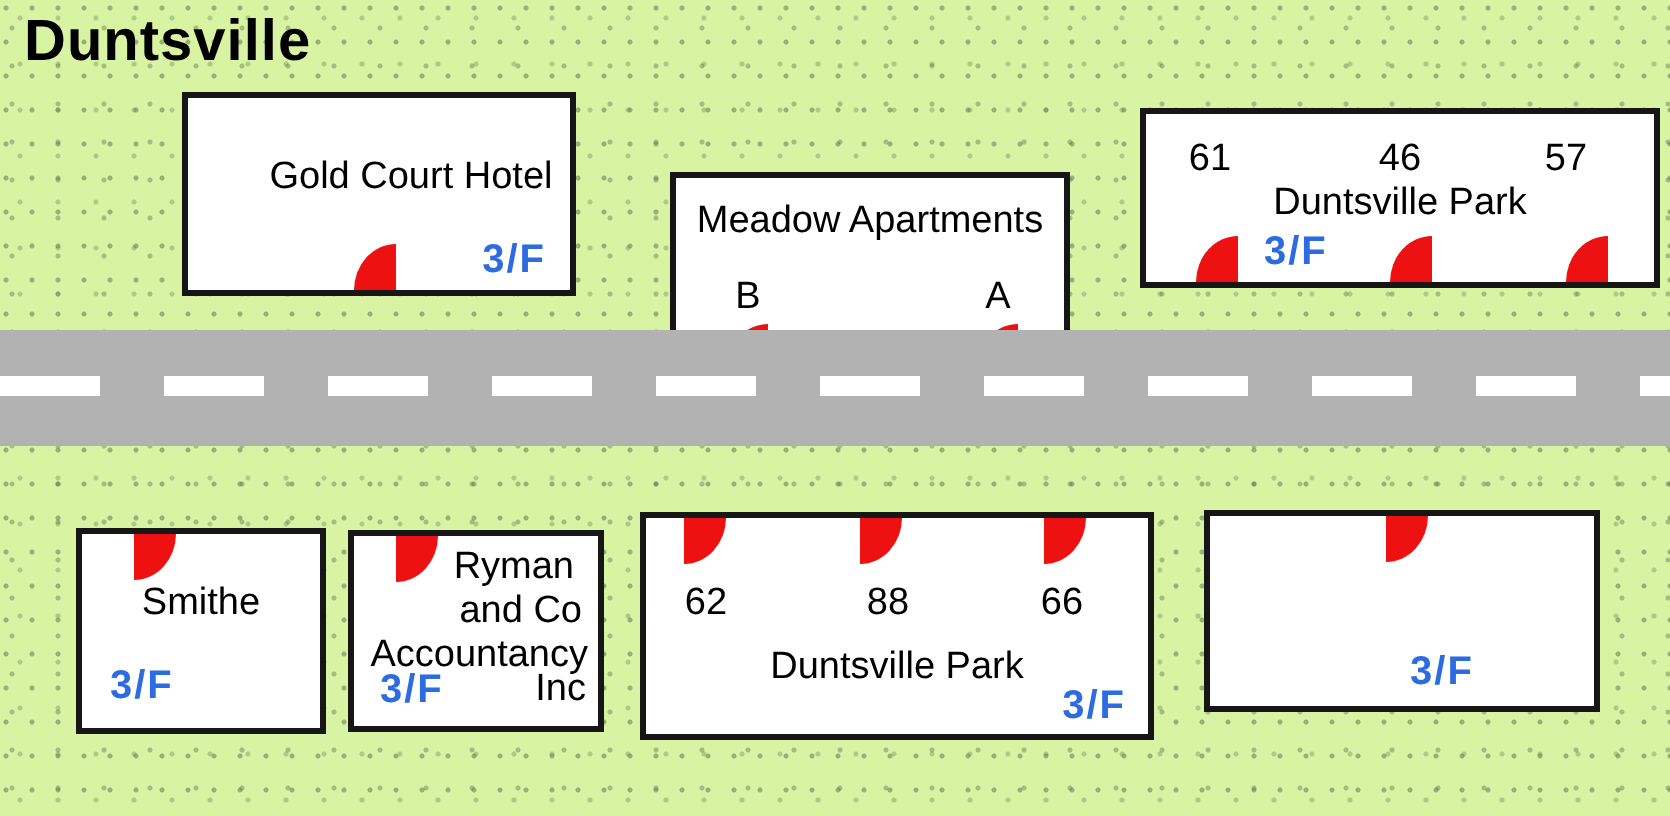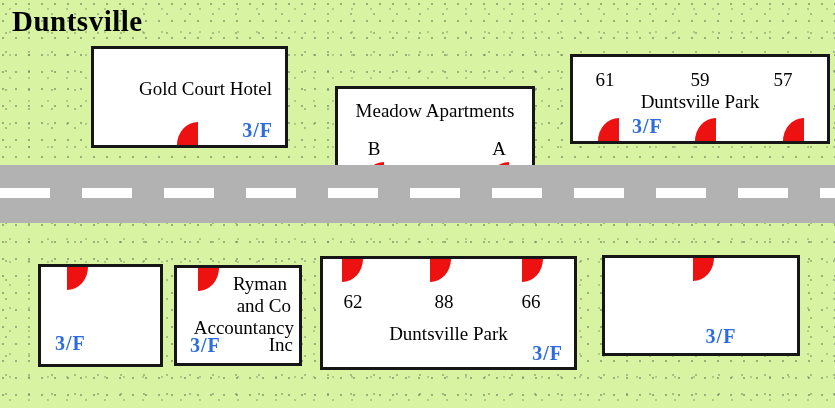--- a/index.html
+++ b/index.html
@@ -7,21 +7,21 @@
     position: relative;
     width: 835px;
     height: 408px;
     overflow: hidden;
     background-color: #d8f4a2;
     background-image:
       radial-gradient(circle at 3px 4px,  rgba(100,120,85,0.55) 1px, transparent 1.5px),
       radial-gradient(circle at 10px 9px, rgba(100,120,85,0.35) 1px, transparent 1.5px),
       radial-gradient(circle at 6px 14px, rgba(100,120,85,0.45) 1px, transparent 1.5px);
     background-size: 13px 17px, 19px 23px, 23px 19px;
-    font-family: Liberation Serif, serif;
+    font-family: Liberation Sans, sans-serif;
     color: #000;
   }
   .map-title {
     position: absolute;
     left: 12px; top: 5px;
     font-size: 29px;
     font-weight: bold;
     letter-spacing: 0.5px;
   }
   .road {
@@ -141,36 +141,36 @@
   <div class="building b-meadow">
     <div class="bname">Meadow Apartments</div>
     <div class="unit unit-0">B</div>
     <div class="unit unit-1">A</div>
     <div class="door door-0 face-road-up"></div>
     <div class="door door-1 face-road-up"></div>
   </div>
 
   <div class="building b-park-n">
     <div class="unit unit-0">61</div>
-    <div class="unit unit-1">59</div>
+    <div class="unit unit-1">46</div>
     <div class="unit unit-2">57</div>
     <div class="bname">Duntsville Park</div>
     <div class="door door-0 face-road-up"></div>
     <div class="door door-1 face-road-up"></div>
     <div class="door door-2 face-road-up"></div>
     <div class="floor">3/F</div>
   </div>
 
   <div class="road">
     <div class="center-line"></div>
   </div>
 
   <div class="building b-smithe">
     <div class="door face-road-down"></div>
-    <div class="bname"><br></div>
+    <div class="bname"><span>Smithe</span><br></div>
     <div class="floor">3/F</div>
   </div>
 
   <div class="building b-ryman">
     <div class="door face-road-down"></div>
     <div class="rline line-0">Ryman</div>
     <div class="rline line-1">and Co</div>
     <div class="rline line-2">Accountancy</div>
     <div class="floor">3/F</div>
     <div class="rline suffix">Inc</div>

